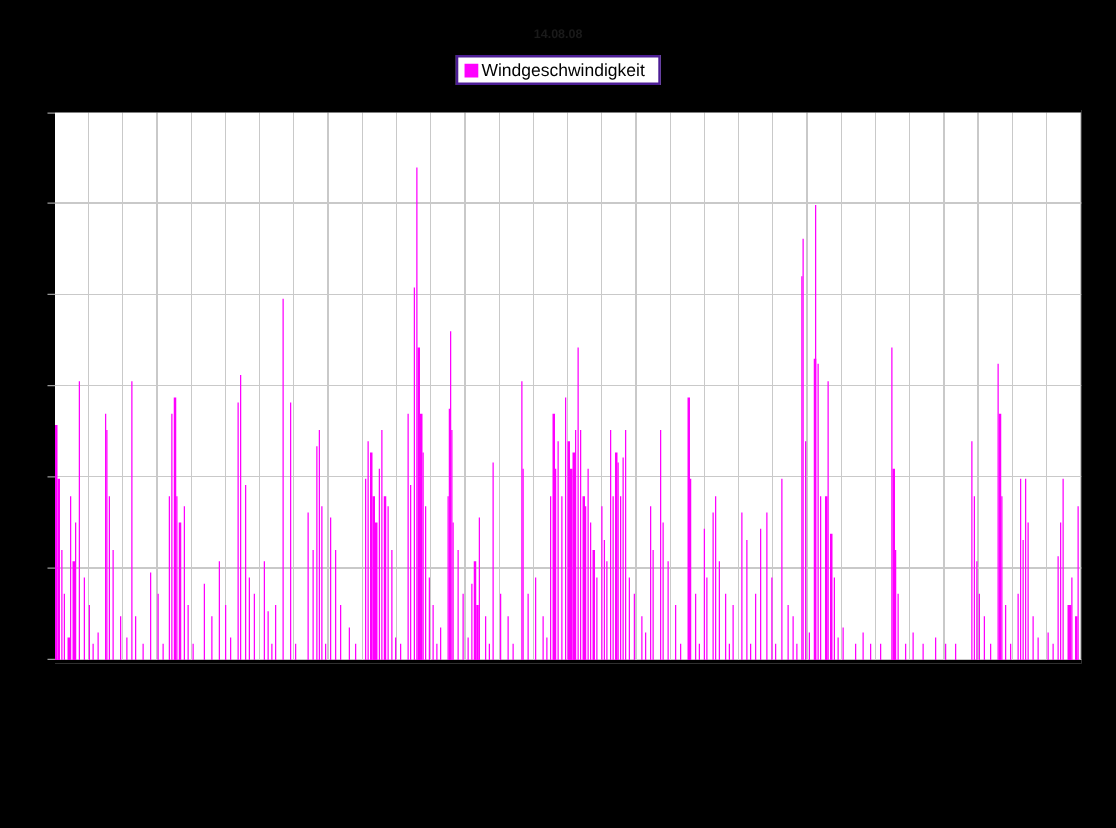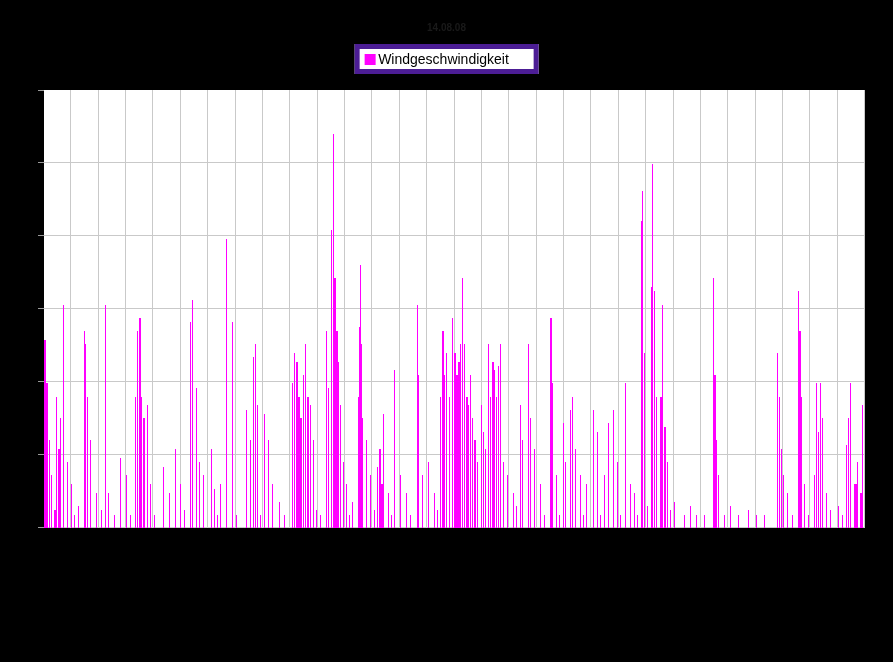--- a/index.html
+++ b/index.html
@@ -6,22 +6,22 @@
   body{
     width:893px;height:662px;background:#000;overflow:hidden;position:relative;
     font-family:"Liberation Sans", sans-serif;
   }
   .chart-title{
     position:absolute;top:22px;left:0;width:893px;text-align:center;
     font-size:10px;font-weight:bold;color:#1a1a1a;letter-spacing:0px;
   }
   .legend{
     position:absolute;top:44px;left:50%;transform:translateX(-50%);
-    height:20px;background:#fff;border:5px solid #4c1d95;
-    display:flex;align-items:center;padding:0 25px 0 5px;
+    height:20px;background:#fff;border:2px solid #4c1d95;
+    display:flex;align-items:center;padding:0 11px 0 5px;
   }
   .legend .swatch{
     display:inline-block;width:11px;height:11px;margin-right:3px;background:#ff00ff;
   }
   .legend .legend-label{
     font-size:14px;color:#000;line-height:1;white-space:nowrap;
   }
   .plot{
     position:absolute;left:44px;top:88px;width:821px;height:438px;
     background-color:#fff;

